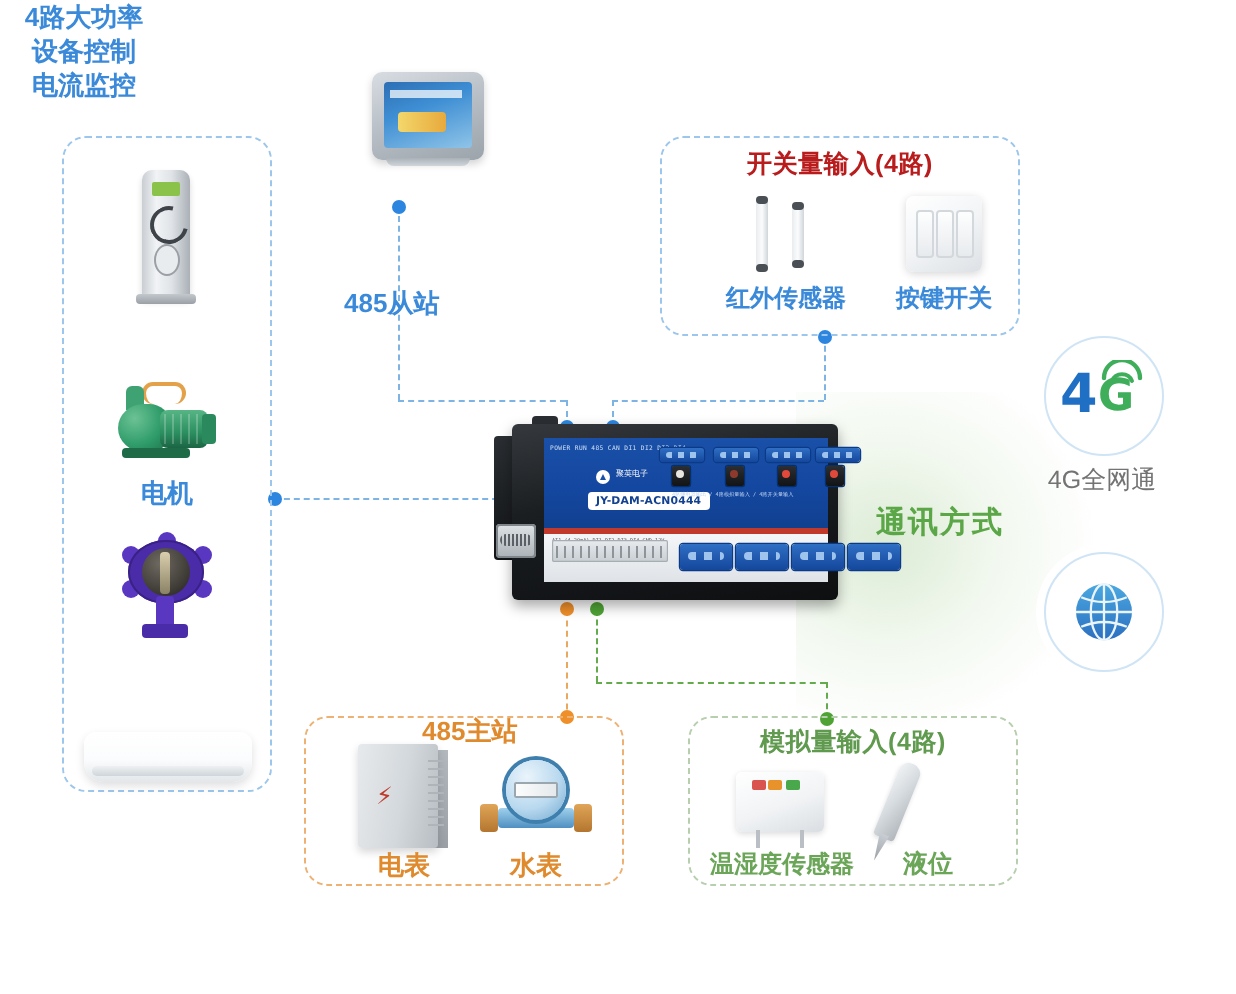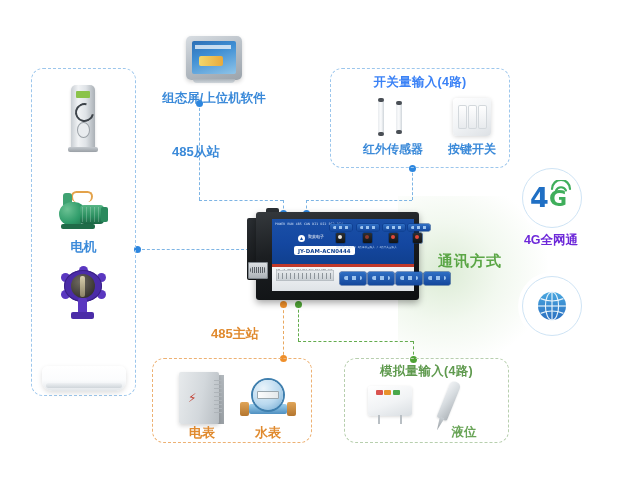--- a/index.html
+++ b/index.html
@@ -25,33 +25,33 @@
   
   .box{position:absolute;border-style:dashed;border-width:1.4px;border-radius:12px;box-sizing:border-box;}
   .box-blue{border-color:#9cc6ec;}
   .box-orange{border-color:#edb173;}
   .box-green{border-color:#b7cfae;}
 
   .box-title{
     position:absolute;left:0;right:0;top:6px;
     text-align:center;font-size:12.5px;font-weight:bold;letter-spacing:.3px;
   }
-  .t-blue{color:#3b82f6;}
+  .t-blue{color:#b91c1c;}
   .t-green{color:#5f9a4e;}
 
   
   .lbl{position:absolute;text-align:center;font-size:12px;white-space:nowrap;}
   .lbl-blue{color:#3b8ad9;}
   .lbl-orange{color:#e08a2e;}
   .lbl-green{color:#6aa558;}
 
   
   .ctext{position:absolute;white-space:nowrap;font-weight:bold;}
   .ctext-blue{color:#3b8ad9;font-size:13px;}
-  .ctext-orange{color:#e08a2e;font-size:13px;}
+  .ctext-orange{color:#e08a2e;font-size:13px;margin-top:32px;}
   .ctext-multi{color:#3b8ad9;font-size:13px;line-height:17px;text-align:center;font-weight:bold;}
 
   .comm-title{
     position:absolute;left:438px;top:252px;
     font-size:15px;font-weight:bold;color:#5ba646;white-space:nowrap;
     letter-spacing:1px;
   }
 
   
   .seg{position:absolute;}
@@ -67,21 +67,21 @@
   .d-green{background:#4fa335;}
 
   
   .badge{
     position:absolute;width:58px;height:58px;border-radius:50%;
     border:1.5px solid #cfe4f5;
     background:#fff;
     display:flex;align-items:center;justify-content:center;
     box-shadow:0 0 0 4px rgba(255,255,255,.9);
   }
-  .badge-lbl{position:absolute;font-size:12.5px;color:#6d28d9;font-weight:bold;white-space:nowrap;text-align:center;}
+  .badge-lbl{position:absolute;font-size:12.5px;color:#737373;font-weight:normal;white-space:nowrap;text-align:center;}
 
   .fourg{position:relative;width:44px;height:30px;}
   .fourg .num{
     position:absolute;left:0;top:1px;font-size:27px;font-weight:bold;
     color:#1f6fc4;font-family:"DejaVu Sans",sans-serif;line-height:27px;
   }
   .fourg .g{
     position:absolute;left:19px;top:5px;font-size:22px;font-weight:bold;
     color:#3fae5b;font-family:"DejaVu Sans",sans-serif;line-height:22px;
   }
@@ -271,29 +271,33 @@
   <div class="dot d-orange" style="left:280px;top:355px;"></div>
 
   <div class="seg v s-green" style="left:298px;top:305px;height:36px;"></div>
   <div class="seg h s-green" style="left:298px;top:341px;width:115px;"></div>
   <div class="seg v s-green" style="left:413px;top:341px;height:19px;"></div>
   <div class="dot d-green" style="left:295px;top:301px;"></div>
   <div class="dot d-green" style="left:410px;top:356px;"></div>
 
   <div class="ctext ctext-blue" style="left:172px;top:143px;">485从站</div>
 
+  <div class="ctext-multi" style="left:152px;top:222px;width:84px;">
+    <div>4路大功率</div>
+    <div>设备控制</div>
+    <div>电流监控</div>
+  </div>
 
   <div class="ctext ctext-orange" style="left:211px;top:325px;">485主站</div>
 
   <div class="art" style="left:186px;top:36px;width:56px;height:50px;">
     <div class="hmi-body"></div>
     <div class="hmi-screen"></div>
     <div class="hmi-foot"></div>
   </div>
-  <div class="lbl lbl-blue" style="left:146px;top:90px;width:136px;font-weight:bold;font-size:12.5px;">组态屏/上位机软件</div>
 
   <div class="box box-blue" style="left:31px;top:68px;width:105px;height:328px;"></div>
 
   <div class="art" style="left:71px;top:85px;width:30px;height:68px;">
     <div class="pile"></div>
     <div class="pile-disp"></div>
     <div class="pile-c"></div>
     <div class="pile-o"></div>
     <div class="pile-base"></div>
   </div>
@@ -362,20 +366,21 @@
   <div class="box-title t-green" style="left:344px;top:363px;width:165px;">模拟量输入(4路)</div>
 
   <div class="art" style="left:368px;top:382px;width:46px;height:44px;">
     <div class="ths"></div>
     <div class="ths-led" style="left:8px;background:#d9534f;"></div>
     <div class="ths-led" style="left:16px;background:#e8922c;"></div>
     <div class="ths-led" style="left:25px;background:#49a84b;"></div>
     <div class="ths-leg" style="left:10px;"></div>
     <div class="ths-leg" style="left:32px;"></div>
   </div>
+  <div class="lbl lbl-green" style="left:349px;top:424px;width:84px;font-weight:bold;font-size:12px;">温湿度传感器</div>
 
   <div class="art" style="left:443px;top:382px;width:34px;height:44px;">
     <div class="probe"></div>
   </div>
   <div class="lbl lbl-green" style="left:440px;top:424px;width:48px;font-weight:bold;font-size:12.5px;">液位</div>
 
   <div class="comm-title">通讯方式</div>
 
   <div class="badge" style="left:522px;top:168px;">
     <div class="fourg">

